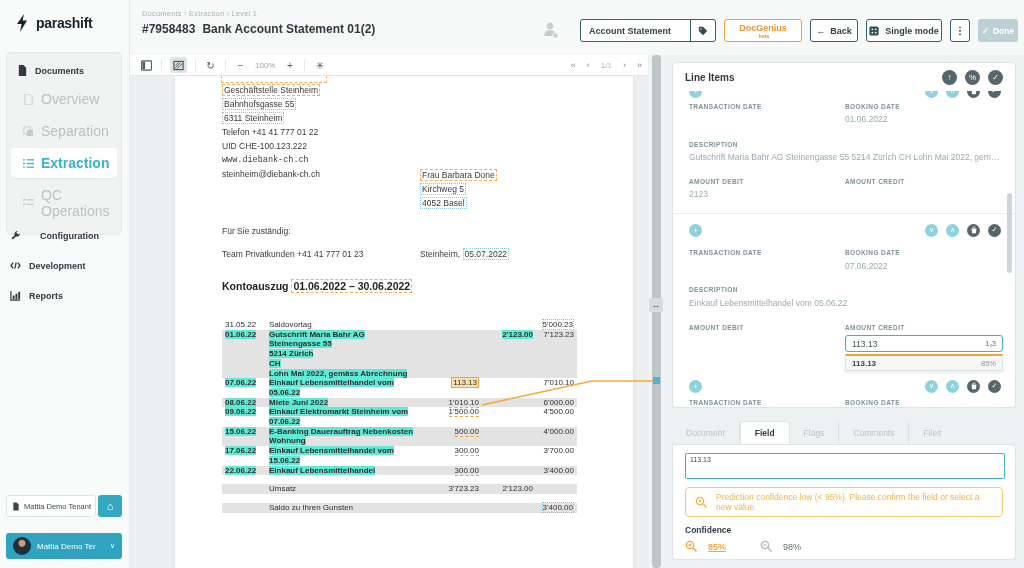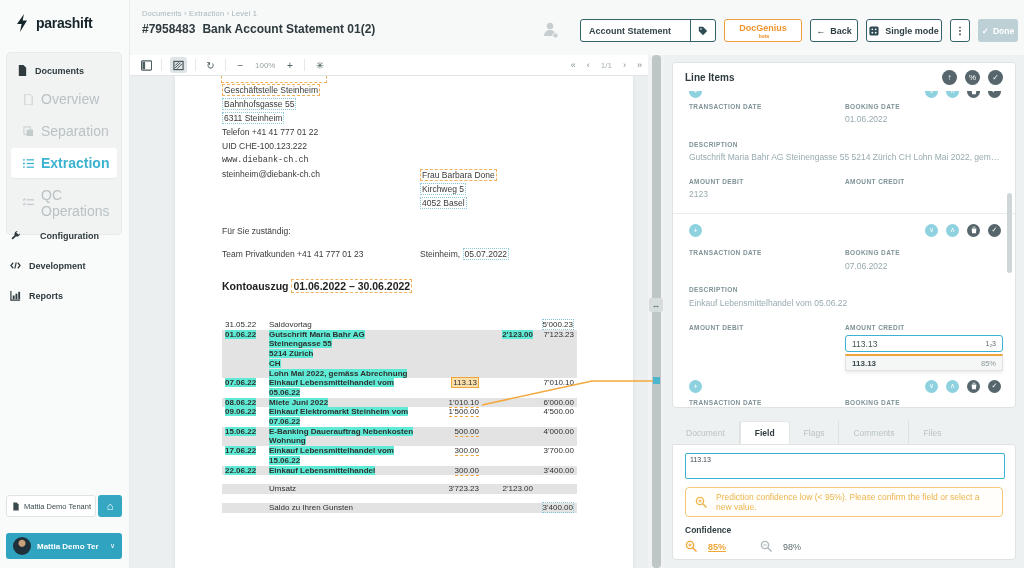--- a/index.html
+++ b/index.html
@@ -19,21 +19,21 @@
   .nav-sub.active { background:#ffffff; color:#3bb3d0; box-shadow:0 1px 2px rgba(0,0,0,0.05); font-weight:bold; }
   .nav-sub.active .nico { color:#3bb3d0; }
   .nav-extra { position:absolute; left:10px; display:flex; align-items:center; gap:8px; font-size:9px; color:#2e3a3e; font-weight:bold; }
   .nico { width:11px; height:11px; flex:0 0 auto; }
   .nico svg { width:100%; height:100%; display:block; }
   .tenant-row { position:absolute; left:6px; top:495px; width:116px; height:22px; display:flex; gap:2px; }
   .tenant-input { flex:1; background:#fff; border:1px solid #dfe3e4; border-radius:3px; display:flex; align-items:center; gap:4px; padding:0 5px; font-size:7.5px; color:#3a4a4e; overflow:hidden; white-space:nowrap; }
   .tenant-btn { width:24px; background:#35a7c2; border-radius:3px; color:#fff; display:flex; align-items:center; justify-content:center; font-size:11px; }
   .user-btn { position:absolute; left:6px; top:533px; width:116px; height:26px; background:#2fa3bf; border-radius:3px; display:flex; align-items:center; gap:6px; padding:0 7px; color:#fff; }
   .avatar { width:18px; height:18px; border-radius:50%; background:radial-gradient(circle at 50% 35%, #caa07a 0 3px, #20303a 4px); flex:0 0 auto; }
-  .user-name { font-size:8px; font-weight:bold; flex:1; white-space:nowrap; overflow:hidden; }
+  .user-name { font-size:8px; font-weight:normal; flex:1; white-space:nowrap; overflow:hidden; }
   .user-chev { font-size:7px; }
 
   
   .topbar { position:absolute; left:130px; top:0; width:894px; height:55px; }
   .breadcrumb { position:absolute; left:12px; top:9px; font-size:7.5px; color:#a9b6ba; letter-spacing:0.2px; }
   .doc-title-row { position:absolute; left:12px; top:22px; font-size:12px; color:#2e3a3e; }
   .doc-id { font-weight:bold; margin-right:7px; }
   .doc-title { font-weight:bold; }
   .assign-icon { position:absolute; left:410px; top:18px; width:22px; height:24px; color:#c6ced0; }
   .ctl { position:absolute; top:19px; height:23px; display:flex; align-items:center; border-radius:3px; font-size:9px; }

